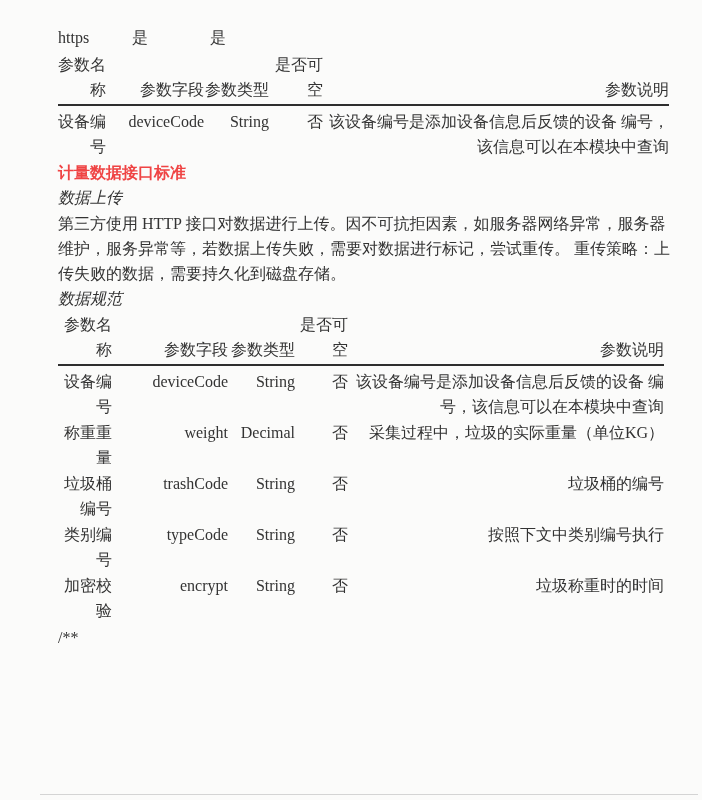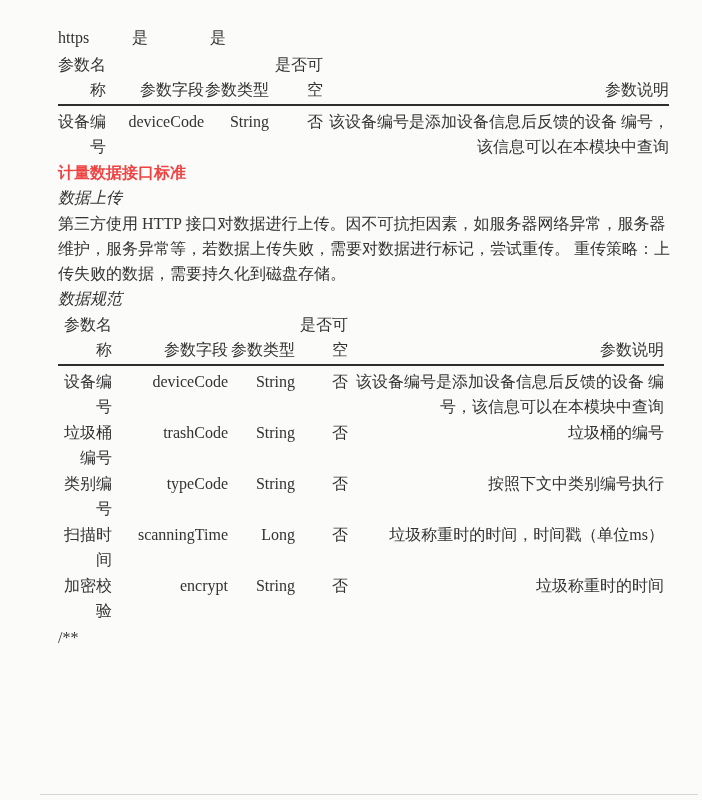--- a/index.html
+++ b/index.html
@@ -102,39 +102,39 @@
     </thead>
     <tbody>
       <tr>
         <td class="cell-name">设备编号</td>
         <td>deviceCode</td>
         <td>String</td>
         <td>否</td>
         <td class="cell-desc">该设备编号是添加设备信息后反馈的设备 编号，该信息可以在本模块中查询</td>
       </tr>
       <tr>
+        <td class="cell-name">称重重量</td>
+        <td>weight</td>
+        <td>Decimal</td>
+        <td>否</td>
+        <td class="cell-desc">采集过程中，垃圾的实际重量（单位KG）</td>
+      </tr>
+      <tr>
         <td class="cell-name">垃圾桶编号</td>
         <td>trashCode</td>
         <td>String</td>
         <td>否</td>
         <td class="cell-desc">垃圾桶的编号</td>
       </tr>
       <tr>
         <td class="cell-name">类别编号</td>
         <td>typeCode</td>
         <td>String</td>
         <td>否</td>
         <td class="cell-desc">按照下文中类别编号执行</td>
-      </tr>
-      <tr>
-        <td class="cell-name">扫描时间</td>
-        <td>scanningTime</td>
-        <td>Long</td>
-        <td>否</td>
-        <td class="cell-desc">垃圾称重时的时间，时间戳（单位ms）</td>
       </tr>
       <tr>
         <td class="cell-name">加密校验</td>
         <td>encrypt</td>
         <td>String</td>
         <td>否</td>
         <td class="cell-desc">垃圾称重时的时间</td>
       </tr>
     </tbody>
   </table>

